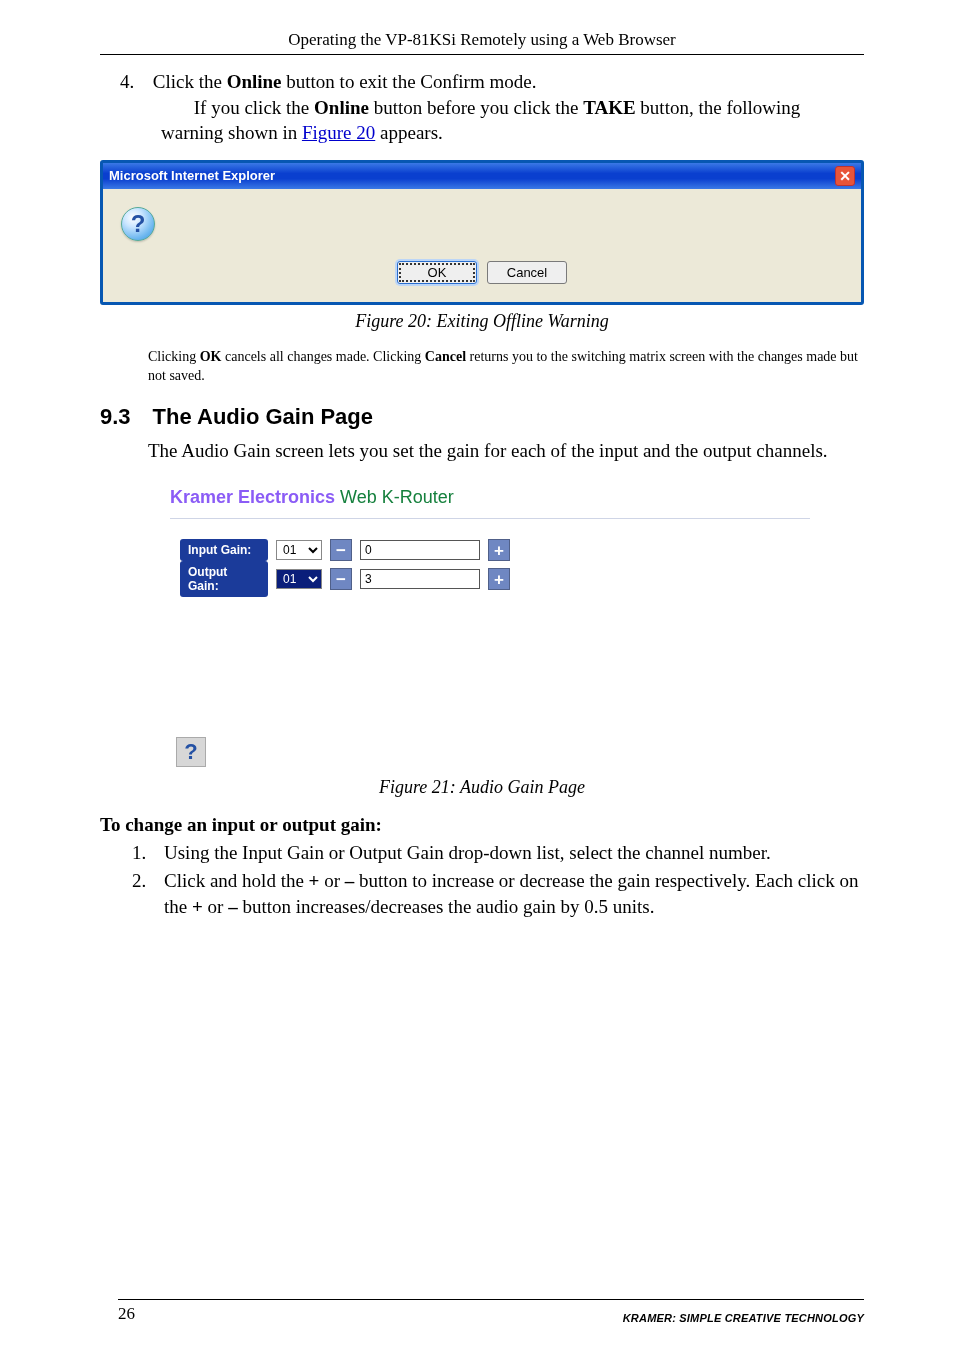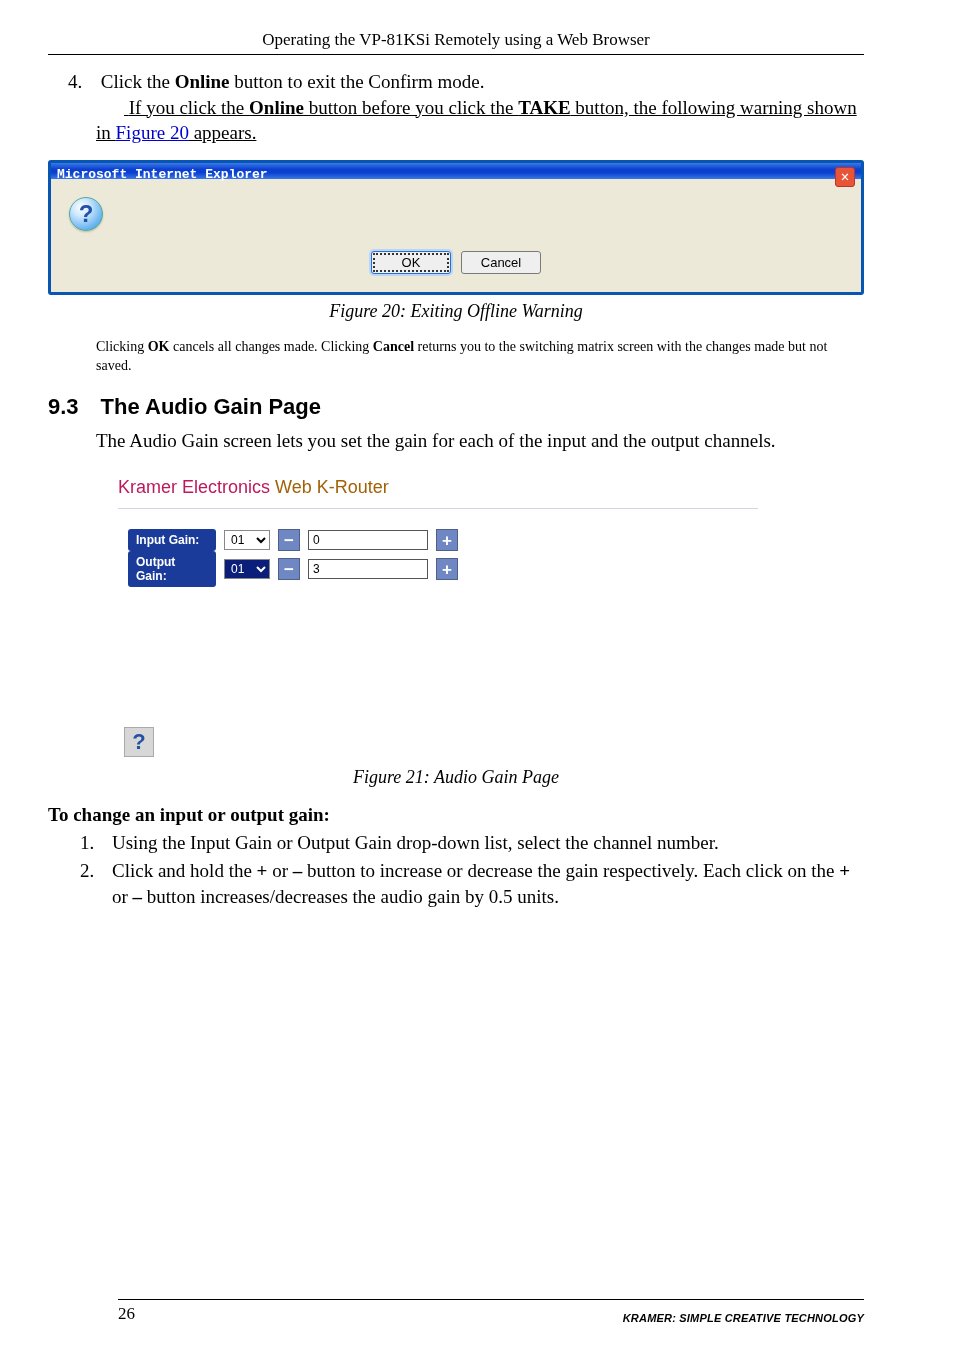--- a/index.html
+++ b/index.html
@@ -1,38 +1,37 @@
 <!DOCTYPE html>
 <html><head>
 <meta charset="utf-8">
 <style>
   * { box-sizing: border-box; margin: 0; padding: 0; }
   html, body { width: 954px; background: #fff; font-family: "Times New Roman", Times, serif; color: #000; }
-  .page { padding: 30px 90px 40px 48px; position: relative; min-height: 1354px; }
+  .page { padding: 30px 90px 40px 100px; position: relative; min-height: 1354px; }
   .header-line { font-size: 17px; text-align: center; padding-bottom: 4px; border-bottom: 1px solid #000; margin: 0 0 14px 0; }
   .numlist { font-size: 19px; line-height: 1.35; margin-left: 48px; }
   .numlist .marker { display: inline-block; width: 28px; margin-left: -28px; }
   .item-block { margin-left: 0; }
   .figlink { color: #0000cc; text-decoration: underline; }
   .dialog {
     margin: 14px 0 6px 0;
     border: 3px solid #0757b2;
     border-radius: 3px;
     background: #ece9d8;
     font-family: Tahoma, Arial, sans-serif;
     font-size: 13px;
     overflow: hidden;
   }
   .dlg-title {
     background: linear-gradient(#3a79e6, #0a3fcf 40%, #0a3fcf 60%, #3a79e6);
     color: #fff; font-weight: bold;
     padding: 4px 6px;
-    display: flex; justify-content: space-between; 
-    height: 16px;
-    font-family: Liberation Mono, monospace;
+    display: flex; justify-content: space-between; align-items: center;
+    height: 26px;
   }
   .dlg-close {
     width: 20px; height: 20px; background: #e85438; border: 1px solid #b33;
     border-radius: 3px; color: #fff; font-weight: bold; display:flex;
     align-items:center; justify-content:center; font-size: 14px; line-height: 1;
   }
   .dlg-body { padding: 18px 18px 18px 18px; display:flex; flex-direction: column; align-items: center; gap: 20px; }
   .dlg-body-row { display:flex; align-items:center; gap: 16px; width:100%; }
   .qmark {
     width: 34px; height: 34px; border-radius: 50%;
@@ -53,22 +52,22 @@
   .h93-row { display:flex; align-items:flex-start; gap: 22px; margin: 16px 0 8px 0; }
   .h93-num { font-family: Arial, Helvetica, sans-serif; font-weight: bold; font-size: 22px; }
   .h93-title { font-family: Arial, Helvetica, sans-serif; font-weight: bold; font-size: 22px; }
   .para2 { font-size: 19px; line-height: 1.35; margin: 8px 0 18px 48px; }
   .kramer-panel {
     margin: 8px 10px 10px 70px;
     width: 640px;
     font-family: Arial, Helvetica, sans-serif;
   }
   .kr-head { font-size: 18px; color: #102a6d; border-bottom: 1px solid #cfd5e6; padding: 6px 0 10px 0; margin-bottom: 18px; }
-  .kr-head .bold { font-weight: normal; color: #be185d; }
-  .kr-head .light { color: #a16207; }
+  .kr-head .bold { font-weight: bold; color: #8b5cf6; }
+  .kr-head .light { color: #15803d; }
   .kr-body { display:flex; gap: 40px; padding: 2px 0 0 10px; min-height: 230px; position: relative; }
   .kr-nav { color: #0b1e63; font-weight: bold; font-size: 14px; line-height: 1.9; }
   .kr-form { display:flex; flex-direction: column; }
   .kr-row { display:flex; align-items:center; gap: 8px; }
   .kr-label {
     background: #1b3b9a; color: #fff; font-size: 12px; font-weight: bold;
     padding: 4px 8px; border-radius: 3px; width: 88px; text-align: left;
   }
   .kr-select {
     font-size: 12px; padding: 0 2px; border: 1px solid #888; height: 20px; width: 46px;
@@ -108,21 +107,21 @@
 <div class="page">
   <div class="header-line">Operating the VP-81KSi Remotely using a Web Browser</div>
 
   <div class="numlist">
     <div>
       <span class="marker">4.</span>
       <span>
         <span>Click the </span><b>Online</b><span> button to exit the Confirm mode.</span>
       </span>
     </div>
-    <div class="item-block" style="margin-left:0;text-decoration:underline;">
+    <div class="item-block" style="margin-left:13px;">
       <span style="display:inline-block; width:28px;"></span>
       <span>
         <span>If you click the </span><b>Online</b><span> button before you click the </span><b>TAKE</b><span> button, the following warning shown in </span><a class="figlink">Figure 20</a><span> appears.</span>
       </span>
     </div>
   </div>
 
   <div class="dialog">
     <div class="dlg-title">
       <span>Microsoft Internet Explorer</span>

